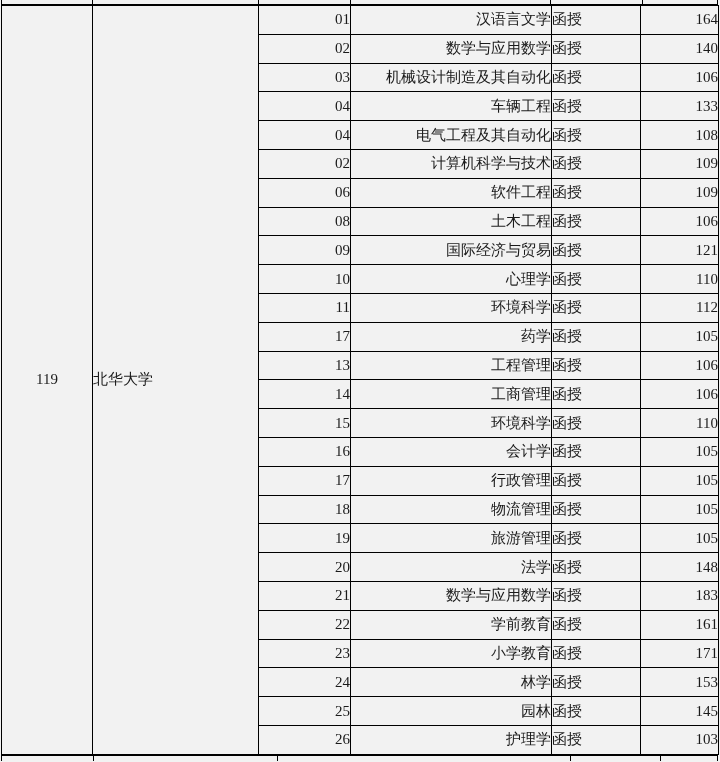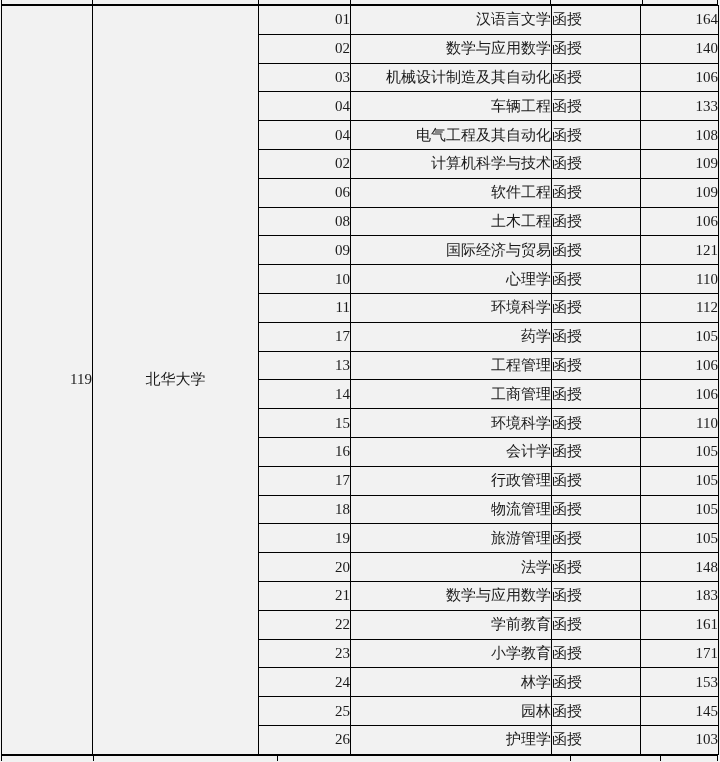--- a/index.html
+++ b/index.html
@@ -51,22 +51,22 @@
   }
   table.grid td {
     border: 1px solid #000;
     height: 27.8px;
     padding: 0;
     font-size: 15px;
     line-height: 1;
     overflow: hidden;
     white-space: nowrap;
   }
-  td.c-groupindex { text-align: right; }
-  td.c-university { text-align: center; padding-left: 5px; }
+  td.c-groupindex { text-align: center; }
+  td.c-university { text-align: left; padding-left: 5px; }
   td.c-seq        { text-align: right; }
   td.c-major      { text-align: right; padding-left: 8px; }
   td.c-mode       { text-align: left; }
   td.c-score      { text-align: right; padding-right: 7px; }
 </style>
 </head>
 <body>
 
 <div class="page">
 

